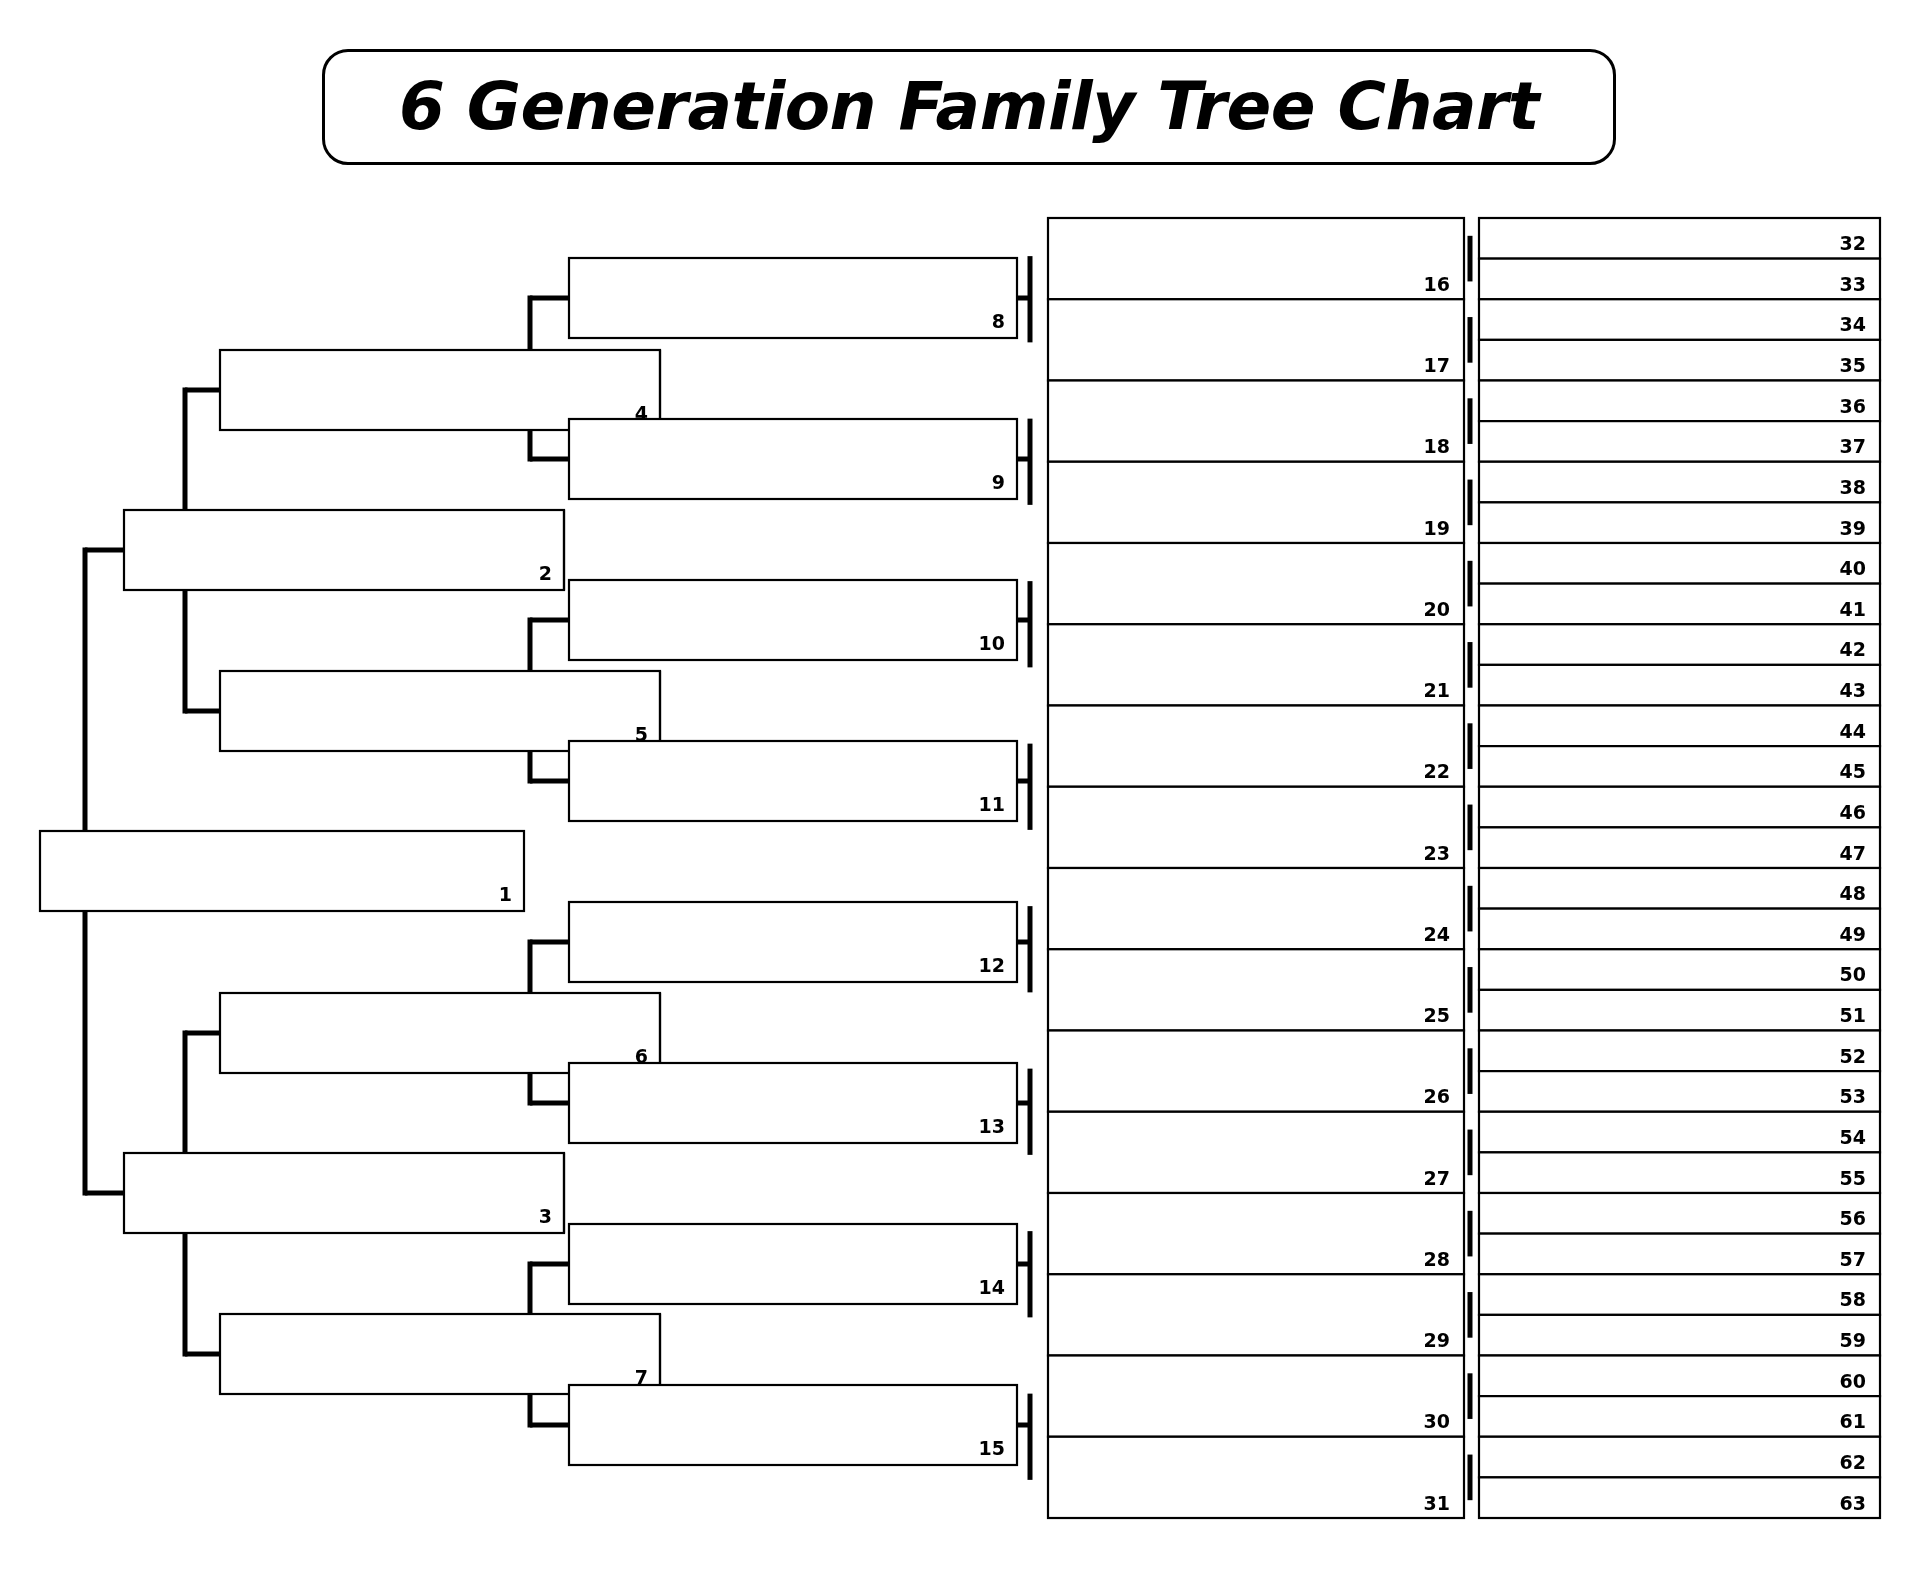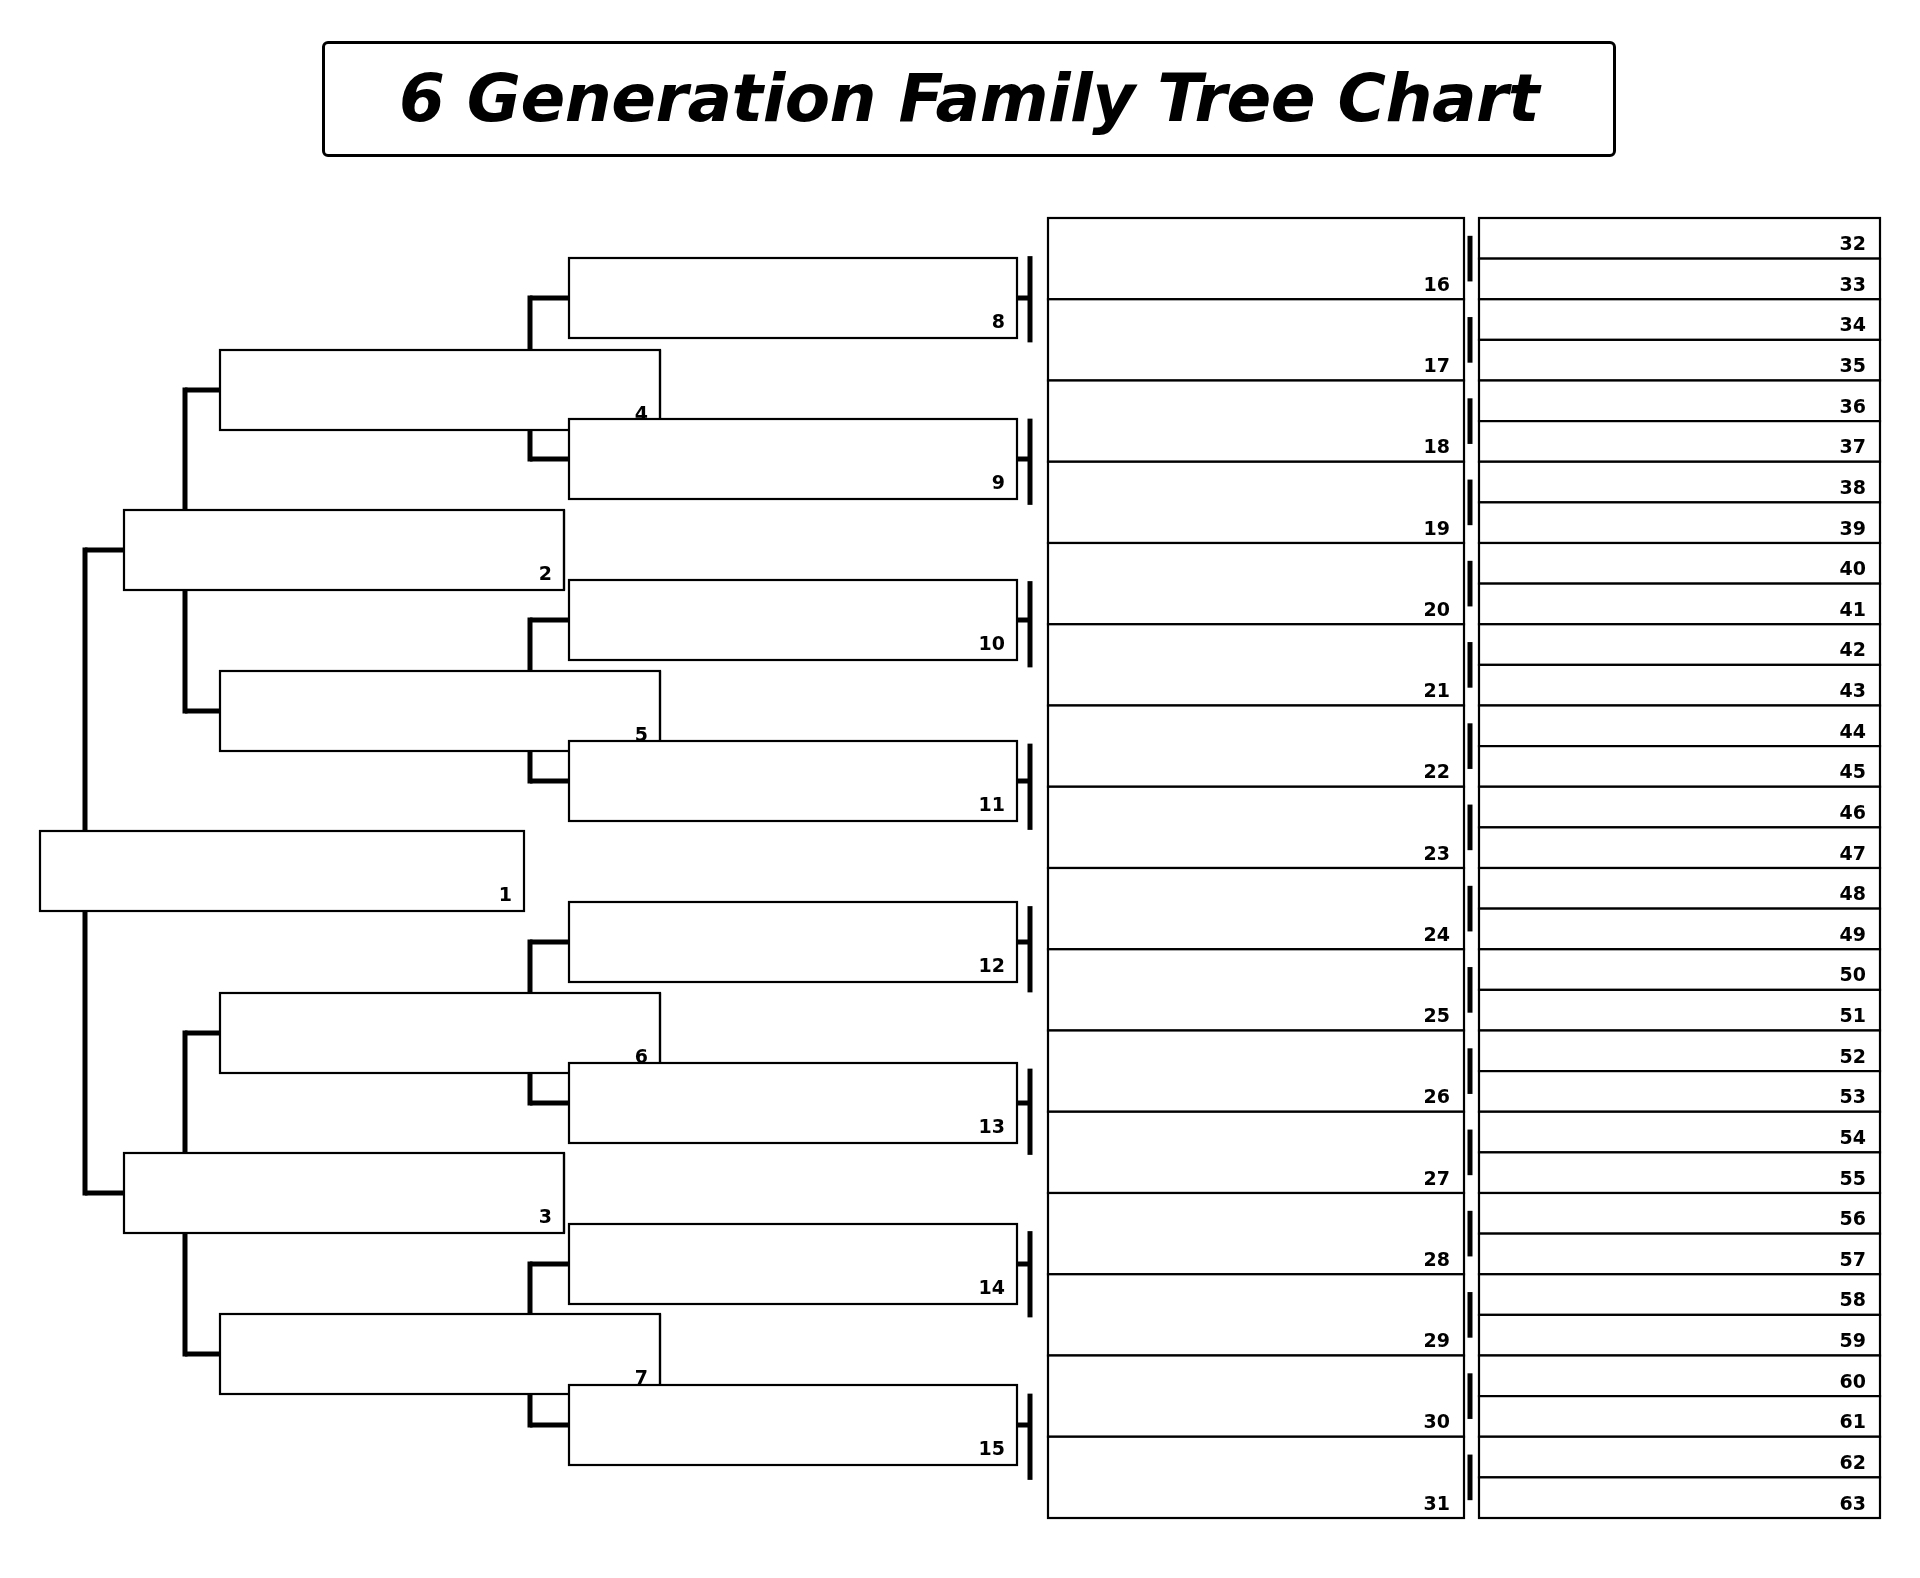--- a/index.html
+++ b/index.html
@@ -16,25 +16,25 @@
   #page {
     position: relative;
     width: 1920px;
     height: 1578px;
     background: #ffffff;
   }
   
   #title-card {
     position: absolute;
     left: 322px;
-    top: 41px;
+    top: 49px;
     width: 1294px;
     height: 116px;
     border: 3px solid #000000;
-    border-radius: 6px;
+    border-radius: 26px;
     background: #ffffff;
     box-sizing: border-box;
     display: flex;
     align-items: center;
     justify-content: center;
   }
   #title-text {
     font-family: "DejaVu Sans", "Liberation Sans", sans-serif;
     font-size: 66px;
     font-weight: 700;

